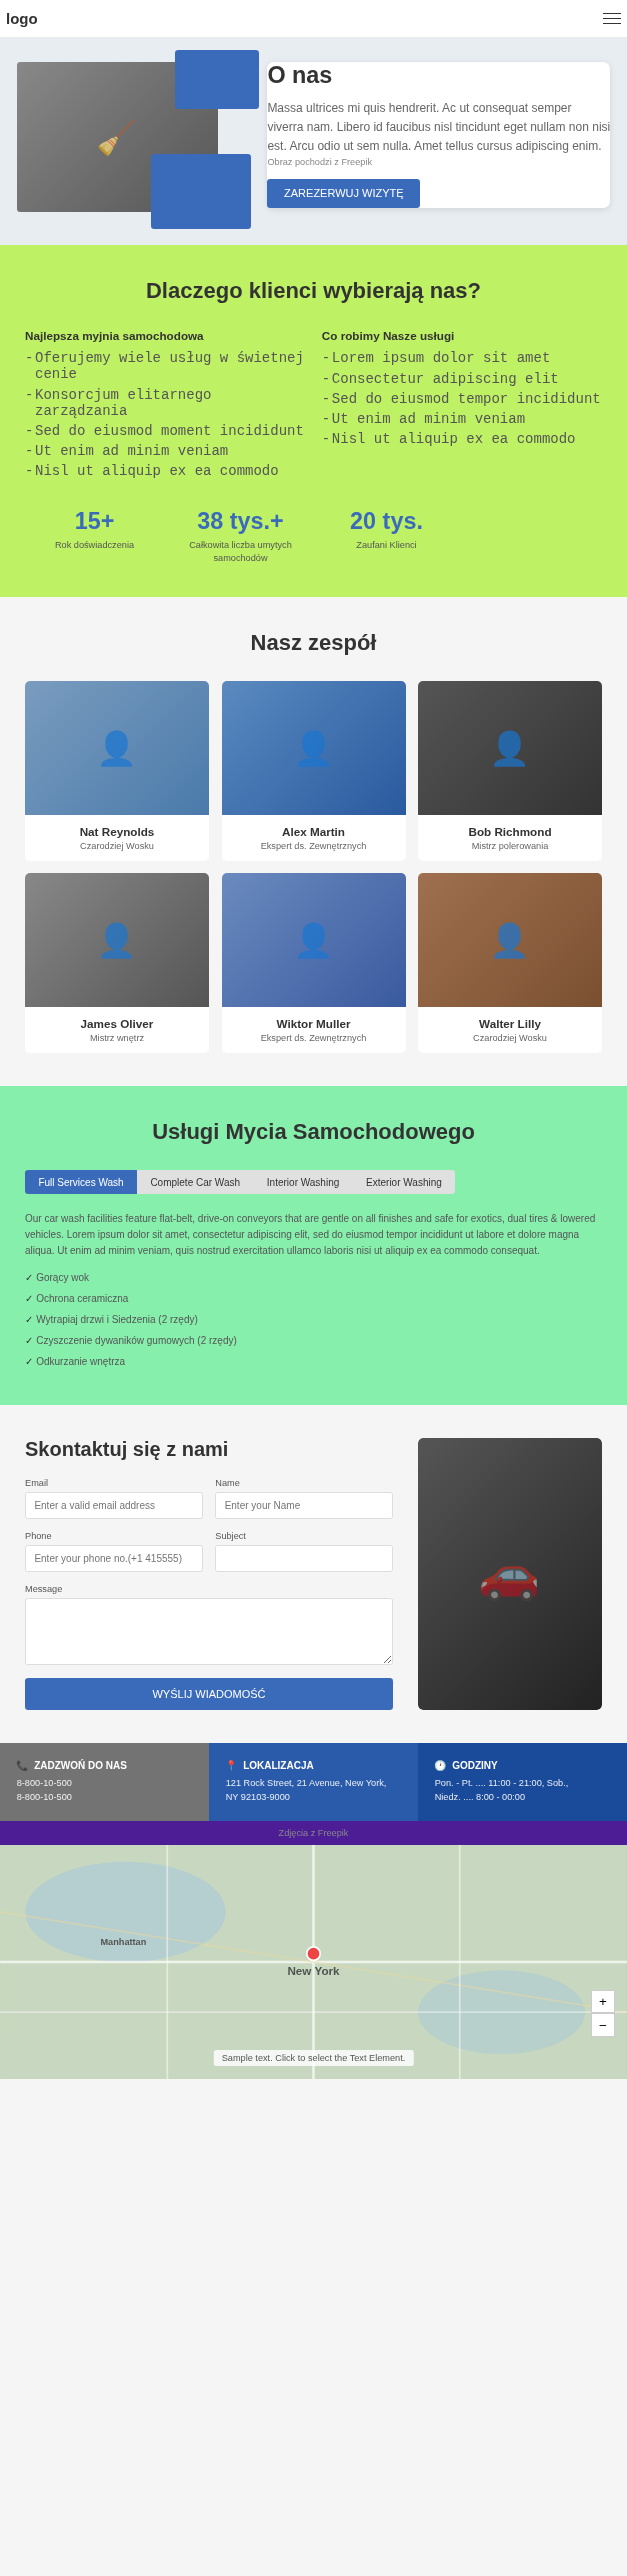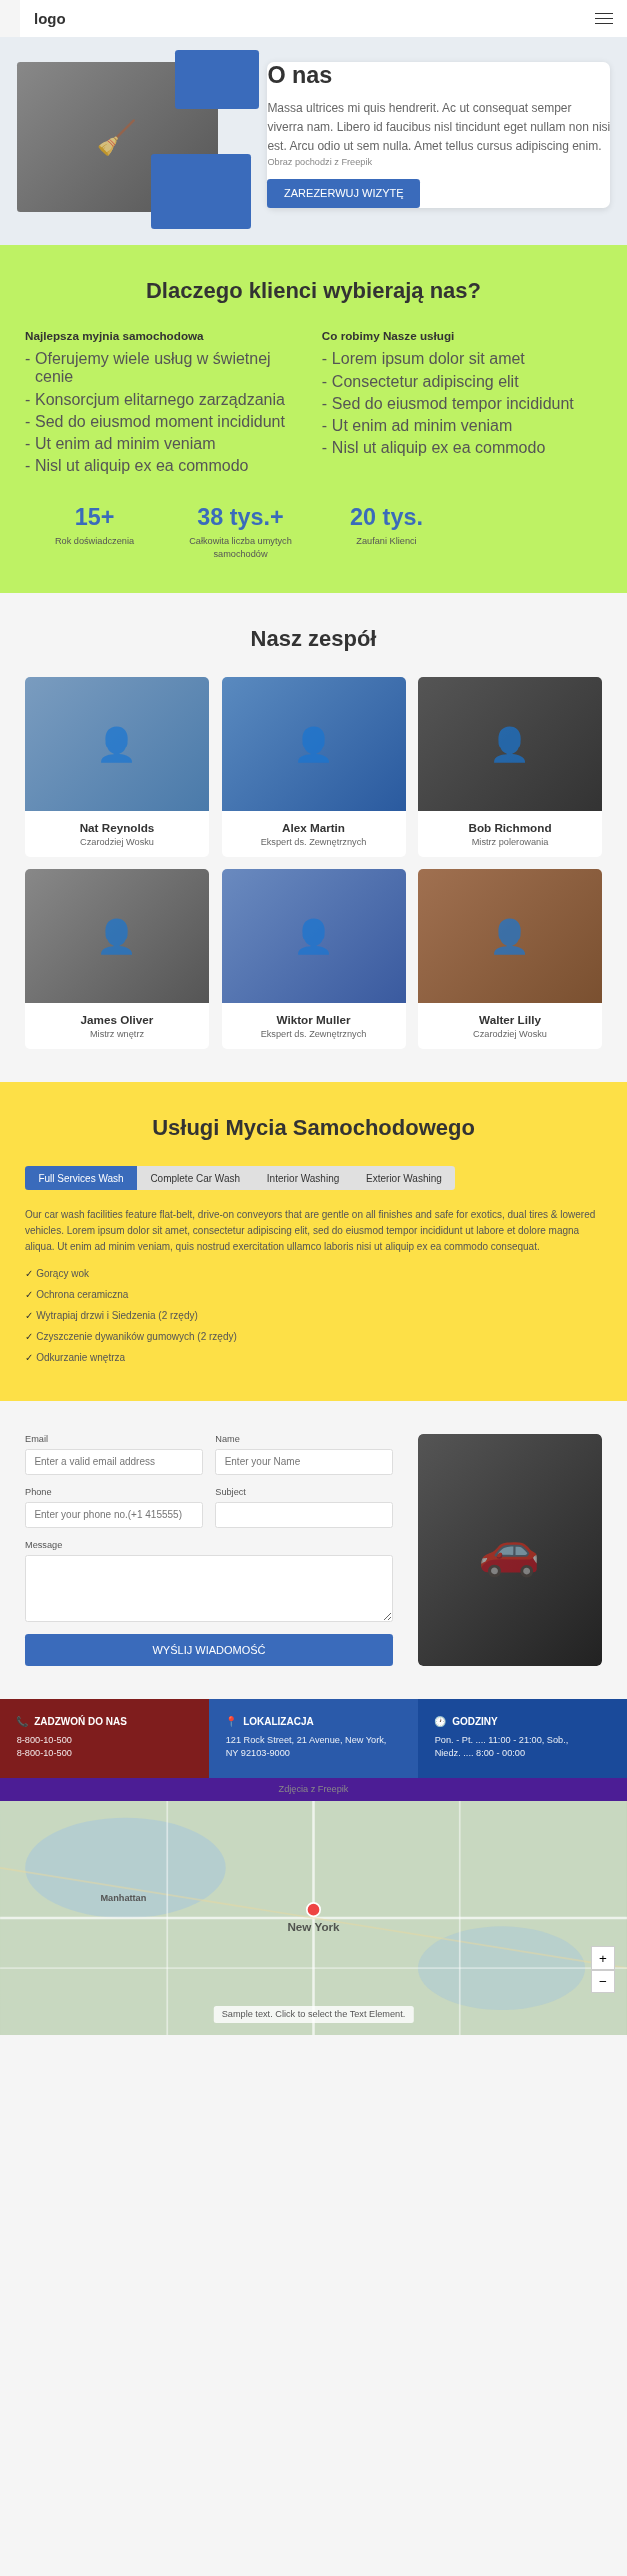--- a/index.html
+++ b/index.html
@@ -1,19 +1,19 @@
 <!DOCTYPE html>
 <html style="font-size:13.4px"><head>
   <meta charset="utf-8">
   <style>
     * { margin: 0; padding: 0; box-sizing: border-box; }
     body { font-family: Arial, sans-serif; background: #f5f5f5; color: #333; width: 627px; }
 
     
-    .header { background: #fff; display: flex; justify-content: space-between; align-items: center; padding: 10px 14px; margin-left: 20px; }
+    .header { background: #fff; display: flex; justify-content: space-between; align-items: center; padding: 10px 6px; }
     .logo-text { font-weight: bold; font-size: 15px; color: #333; }
     .hamburger { display: flex; flex-direction: column; gap: 3.3px; cursor: pointer; }
     .hamburger span { display: block; width: 18.4px; height: 1.7px; background: #333; }
 
     
     .hero { background: #e8edf2; padding: 25px 16.7px 33px; display: flex; gap: 16.7px; align-items: flex-start; }
     .hero-images { position: relative; width: 234px; flex-shrink: 0; }
     .hero-img-main { width: 201px; height: 150px; background: #555; border-radius: 3.3px; overflow: hidden; }
     .hero-img-accent { width: 100px; height: 75px; background: #3a6bbb; border-radius: 3.3px; position: absolute; bottom: -16.7px; right: 0; }
     .hero-img-accent2 { width: 84px; height: 59px; background: #3a6bbb; border-radius: 3.3px; position: absolute; top: -12.5px; right: -8.4px; }
@@ -22,21 +22,21 @@
     .hero-text { font-size: 12px; color: #666; line-height: 1.6; }
     .hero-source { font-size: 9.2px; color: #888; margin-bottom: 12.5px; }
     .btn-primary { background: #3a6bbb; color: #fff; border: none; padding: 8.4px 16.7px; border-radius: 3.3px; font-size: 11px; cursor: pointer; }
 
     
     .section { padding: 33px 25px; background: #bef264; }
     .section-title { text-align: center; font-size: 22px; font-weight: bold; margin-bottom: 25px; }
     .why-grid { display: grid; grid-template-columns: 1fr 1fr; gap: 16.7px; margin-bottom: 25px; }
     .why-col h4 { font-size: 11.7px; font-weight: bold; margin-bottom: 8.4px; }
     .why-col ul { list-style: none; padding-left: 0; }
-    .why-col ul li { font-size: 16px; color: #555; margin-bottom: 4.2px; padding-left: 10px; position: relative; }
+    .why-col ul li { font-size: 14px; color: #555; margin-bottom: 4.2px; padding-left: 10px; position: relative; font-family: Liberation Mono, monospace; }
     .why-col ul li::before { content: '-'; position: absolute; left: 0; }
     .stats-row { display: grid; grid-template-columns: repeat(4,1fr); gap: 7px; text-align: center; }
     .stat-box { }
     .stat-num { font-size: 23.4px; font-weight: bold; color: #3a6bbb; }
     .stat-label { font-size: 9.2px; color: #555; margin-top: 3.3px; line-height: 1.4; }
 
     
     .team-section { padding: 33px 25px; background: #f5f5f5; }
     .team-grid { display: grid; grid-template-columns: repeat(3,1fr); gap: 12.5px; }
     .team-card { background: #fff; border-radius: 5px; overflow: hidden; text-align: center; }
@@ -49,21 +49,21 @@
     
     .person-placeholder { width: 100%; height: 100%; display: flex; align-items: center; justify-content: center; font-size: 33px; color: #fff; opacity: 0.7; }
     .bg-nat { background: linear-gradient(135deg, #7a9cbf 0%, #4a7aaa 100%); }
     .bg-alex { background: linear-gradient(135deg, #5a8abf 0%, #2a5a9f 100%); }
     .bg-bob { background: linear-gradient(135deg, #555 0%, #333 100%); }
     .bg-james { background: linear-gradient(135deg, #888 0%, #555 100%); }
     .bg-wiktor { background: linear-gradient(135deg, #6a8abf 0%, #3a5a9f 100%); }
     .bg-walter { background: linear-gradient(135deg, #a07050 0%, #7a5030 100%); }
 
     
-    .services-section { padding: 33px 25px; background: #fde047; }
+    .services-section { padding: 33px 25px; background: #86efac; }
     .tabs-row { display: flex; gap: 0; margin-bottom: 16.7px; flex-wrap: wrap; }
     .tab-btn { padding: 6.7px 13.4px; font-size: 10px; border: none; cursor: pointer; background: #e0e0e0; color: #333; }
     .tab-btn.active { background: #3a6bbb; color: #fff; }
     .tab-btn:first-child { border-radius: 3.3px 0 0 3.3px; }
     .tab-btn:last-child { border-radius: 0 3.3px 3.3px 0; }
     .service-content { font-size: 10px; color: #555; line-height: 1.6; }
     .service-content p { margin-bottom: 8.4px; }
     .service-list { list-style: none; padding: 0; }
     .service-list li { padding: 2.5px 0; }
     .service-list li::before { content: '✓ '; color: #333; }
@@ -75,21 +75,21 @@
     .form-row { display: grid; grid-template-columns: 1fr 1fr; gap: 12.5px; margin-bottom: 12.5px; }
     .form-group { display: flex; flex-direction: column; gap: 4.2px; }
     .form-group label { font-size: 9.2px; color: #555; }
     .form-group input, .form-group textarea { border: 0.8px solid #ddd; padding: 6.7px 8.4px; font-size: 10px; border-radius: 2.5px; outline: none; background: #fff; }
     .form-group textarea { resize: vertical; min-height: 67px; }
     .contact-img { width: 184px; flex-shrink: 0; border-radius: 5px; overflow: hidden; }
     .contact-img-placeholder { width: 100%; height: 100%; background: linear-gradient(135deg, #555 0%, #222 100%); min-height: 209px; border-radius: 5px; display: flex; align-items: center; justify-content: center; }
     .car-icon-large { font-size: 50px; opacity: 0.5; }
 
     
-    .info-boxes { display: grid; grid-template-columns: repeat(3,1fr); gap: 0; background: #7f1d1d; }
+    .info-boxes { display: grid; grid-template-columns: repeat(3,1fr); gap: 0; background: #737373; }
     .info-box { padding: 16.7px; color: #fff; }
     .info-box-dark { background: #2a5aaa; }
     .info-box-darker { background: #1a4a9a; }
     .info-box h4 { font-size: 10px; font-weight: bold; margin-bottom: 6.7px; display: flex; align-items: center; gap: 5px; }
     .info-box p { font-size: 9.2px; line-height: 1.5; opacity: 0.9; }
     .info-source { text-align: center; padding: 6.7px; background: #4c1d95; font-size: 9.2px; color: #888; }
 
     
     .map-section { background: #d4e0c8; height: 234px; position: relative; overflow: hidden; }
     .map-bg { width: 100%; height: 100%; background: linear-gradient(135deg, #c8d8c0 0%, #b8c8b0 50%, #a8b8a0 100%); position: relative; }
@@ -248,20 +248,21 @@
       <li>Ochrona ceramiczna</li>
       <li>Wytrapiaj drzwi i Siedzenia (2 rzędy)</li>
       <li>Czyszczenie dywaników gumowych (2 rzędy)</li>
       <li>Odkurzanie wnętrza</li>
     </ul>
   </div>
 </section>
 
 <section class="contact-section">
   <div class="contact-form">
+    <h2 class="contact-title">Skontaktuj się z nami</h2>
     <div class="form-row">
       <div class="form-group">
         <label>Email</label>
         <input type="email" placeholder="Enter a valid email address" style="">
       </div>
       <div class="form-group">
         <label>Name</label>
         <input type="text" placeholder="Enter your Name" style="">
       </div>
     </div>

